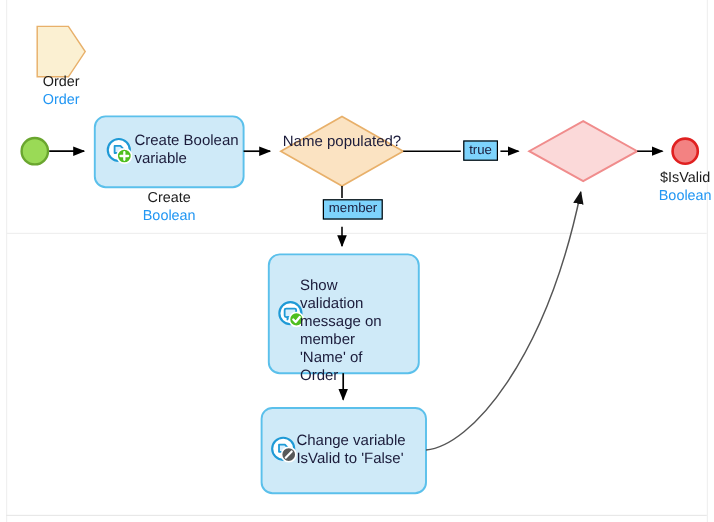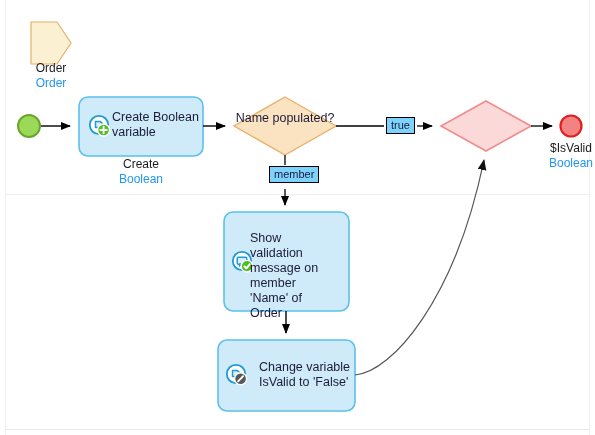--- a/index.html
+++ b/index.html
@@ -189,21 +189,21 @@
   <div class="node-text" style="left:112px; top:110px; width:92px;">Create Boolean
 variable</div>
 
   <div class="node-text" style="left:250px; top:231px; width:95px;">Show
 validation
 message on
 member
 'Name' of
 Order</div>
 
-  <div class="node-text" style="left:247px; top:360px; width:106px;padding-left:12px;">Change variable
+  <div class="node-text" style="left:247px; top:360px; width:106px;">Change variable
 IsValid to 'False'</div>
 
   <div class="decision-text" style="left:235px; top:111px; width:100px;text-align:center;">Name
 populated?</div>
 
   <div class="caption" style="left:11px; top:61px; width:80px;">
     <span class="cap-name">Order</span>
     <span class="cap-type">Order</span>
   </div>
 

